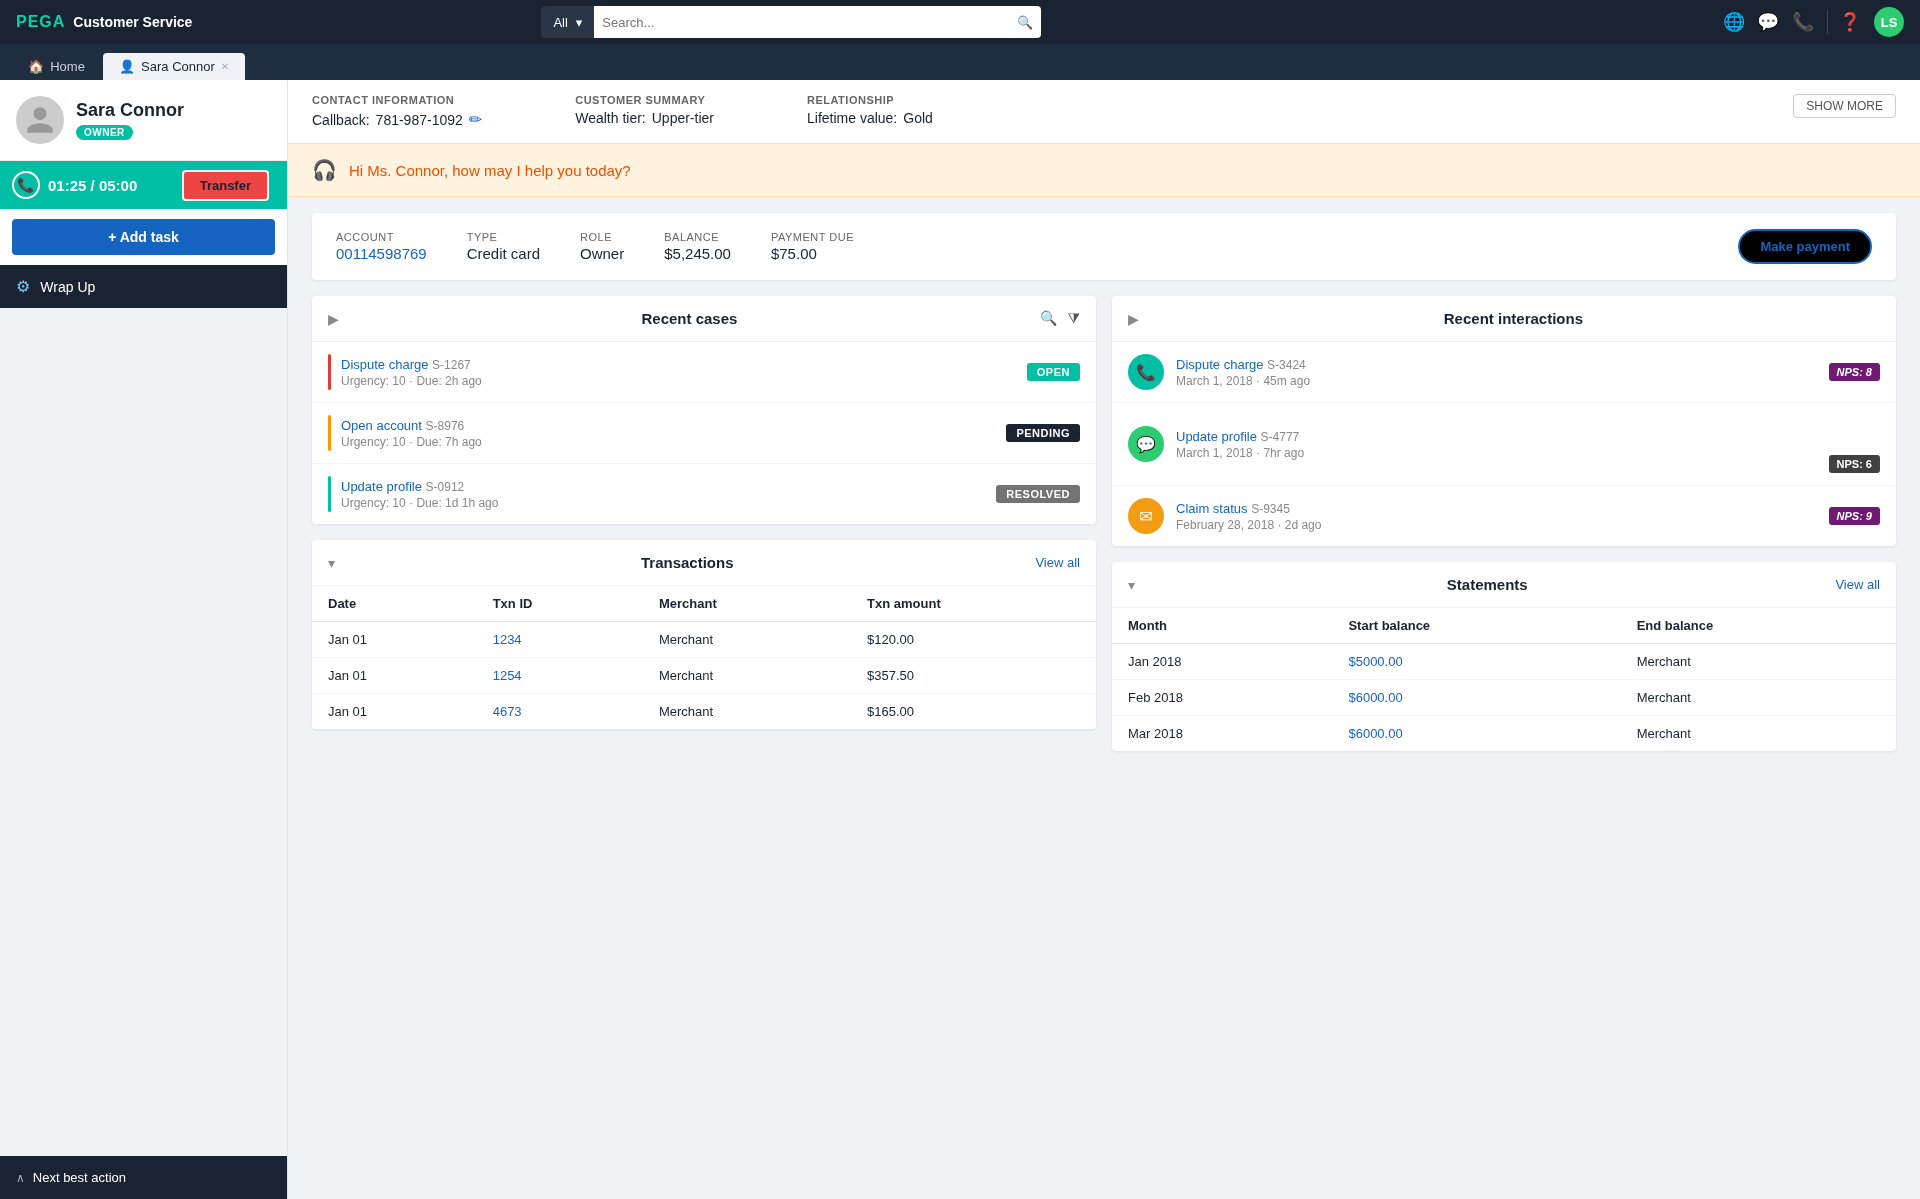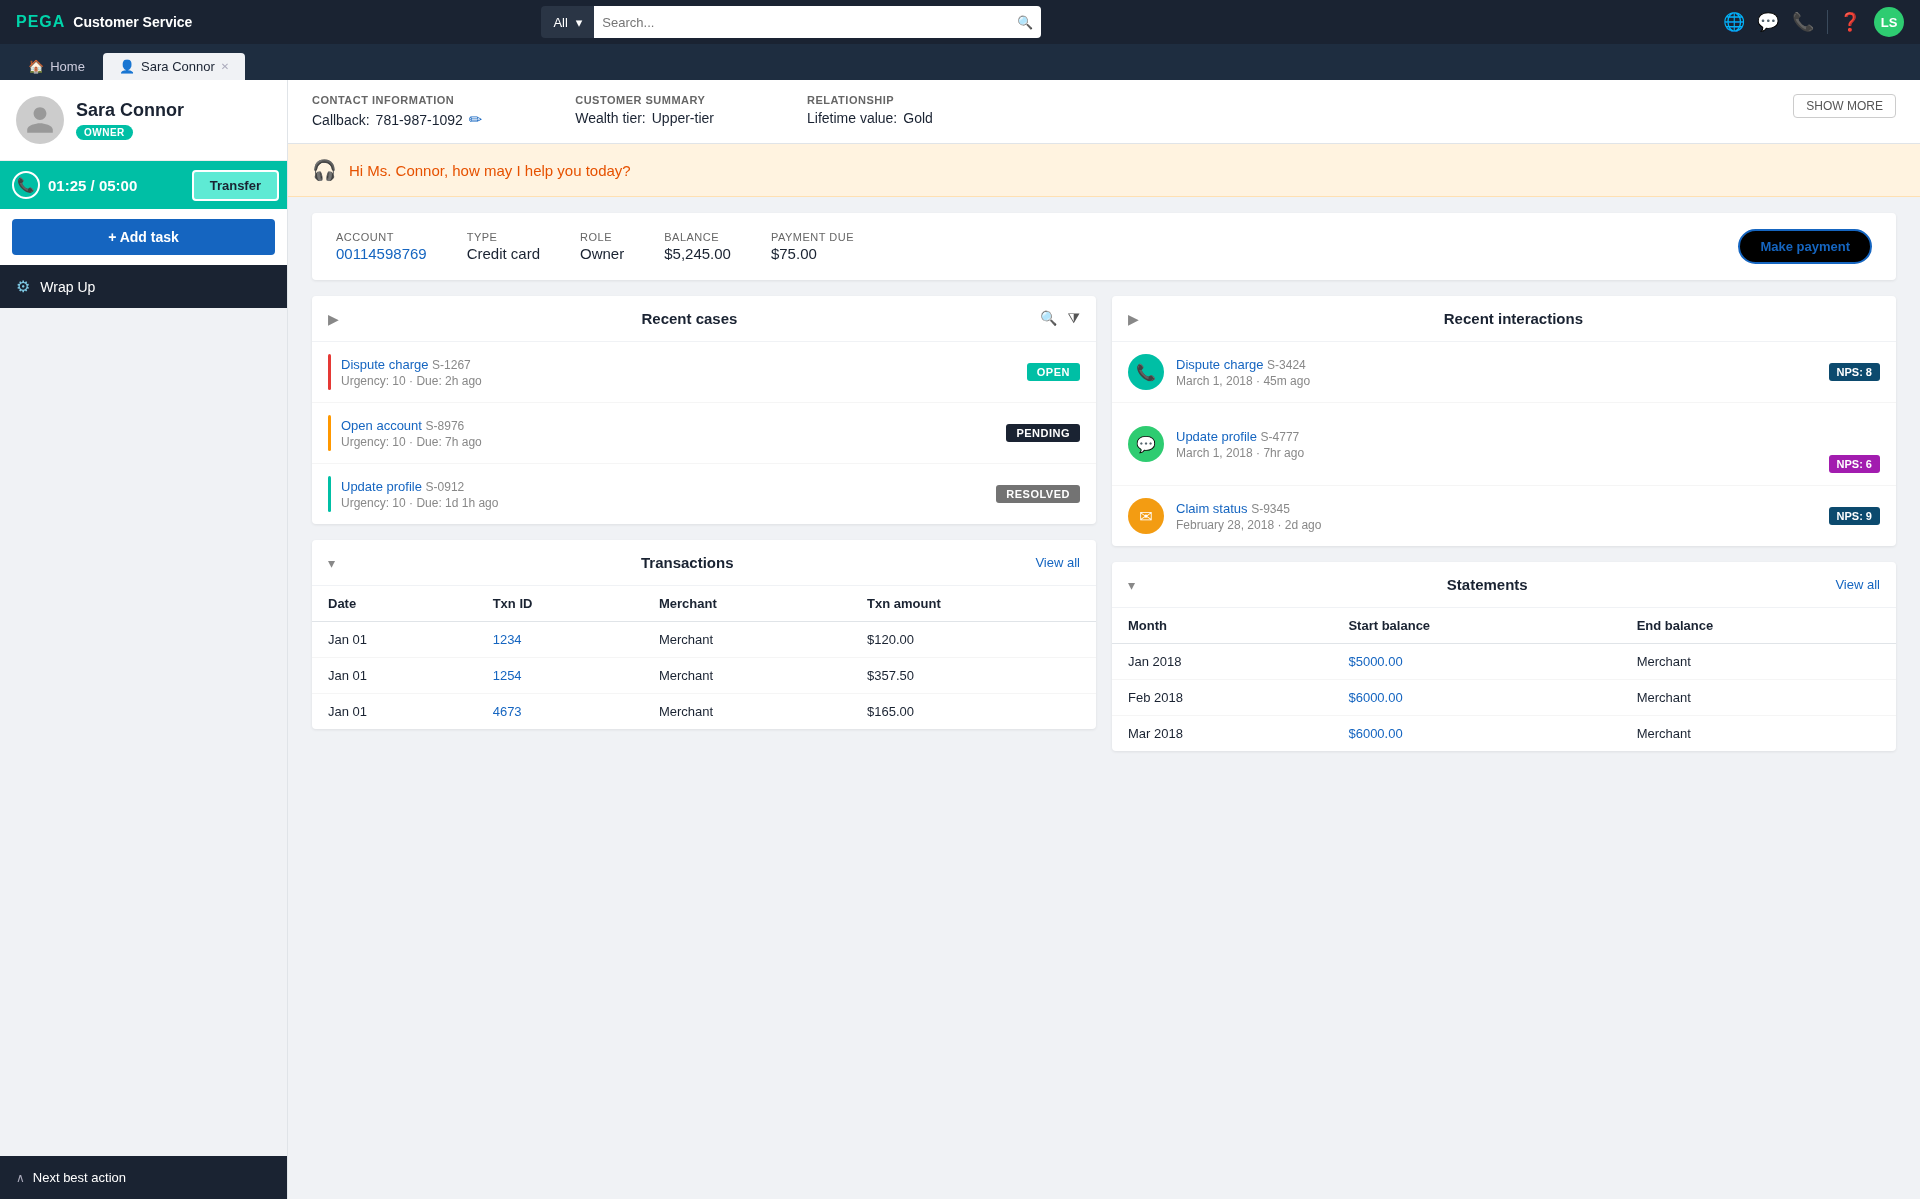--- a/index.html
+++ b/index.html
@@ -57,21 +57,21 @@
     .customer-header { padding: 16px; display: flex; align-items: center; gap: 12px; border-bottom: 1px solid #eee; }
     .customer-avatar { width: 48px; height: 48px; border-radius: 50%; background: #ccc; display: flex; align-items: center; justify-content: center; }
     .customer-avatar svg { width: 32px; height: 32px; fill: #999; }
     .customer-name { font-size: 18px; font-weight: 600; color: #1a2332; }
     .owner-badge { background: #00bfa5; color: white; font-size: 10px; font-weight: 700; padding: 2px 8px; border-radius: 10px; margin-top: 4px; display: inline-block; letter-spacing: 0.5px; }
 
     .timer-bar { display: flex; align-items: center; background: #00bfa5; }
     .timer-display { display: flex; align-items: center; gap: 8px; padding: 10px 12px; flex: 1; }
     .timer-icon { width: 28px; height: 28px; border-radius: 50%; border: 2px solid white; display: flex; align-items: center; justify-content: center; color: white; font-size: 14px; }
     .timer-text { color: white; font-weight: 700; font-size: 15px; }
-    .transfer-btn { margin: 6px 8px; padding: 6px 16px; background: #5eead4; color: #1a2332; border: 2px solid white; border-radius: 4px; font-weight: 700; font-size: 13px; cursor: pointer; }
+    .transfer-btn { margin: 6px 18px; padding: 6px 16px; background: #ef4444; color: #1a2332; border: 2px solid white; border-radius: 4px; font-weight: 700; font-size: 13px; cursor: pointer; }
 
     .add-task-btn { margin: 10px 12px; padding: 10px; background: #1565c0; color: white; border: none; border-radius: 4px; font-size: 14px; font-weight: 600; cursor: pointer; display: flex; align-items: center; justify-content: center; gap: 6px; }
 
     .wrap-up-row { background: #1a2332; padding: 12px 16px; display: flex; align-items: center; gap: 10px; cursor: pointer; }
     .wrap-up-icon { color: #7ec8e3; font-size: 16px; }
     .wrap-up-text { color: white; font-size: 14px; font-weight: 500; }
 
     .sidebar-bottom { background: #1a2332; padding: 14px 16px; margin-top: auto; display: flex; align-items: center; gap: 8px; cursor: pointer; }
     .sidebar-bottom-text { color: white; font-size: 13px; }
     .sidebar-chevron { color: #aab; font-size: 12px; }
@@ -138,22 +138,22 @@
     .interaction-item:last-child { border-bottom: none; }
     .interaction-icon { width: 36px; height: 36px; border-radius: 50%; display: flex; align-items: center; justify-content: center; flex-shrink: 0; font-size: 16px; }
     .interaction-icon.phone { background: #00bfa5; color: white; }
     .interaction-icon.chat { background: #2ecc71; color: white; }
     .interaction-icon.email { background: #f39c12; color: white; }
     .interaction-info { flex: 1; }
     .interaction-name { color: #1565c0; font-size: 13px; font-weight: 500; cursor: pointer; }
     .interaction-id { color: #888; font-size: 12px; }
     .interaction-date { color: #888; font-size: 12px; margin-top: 2px; }
     .nps-badge { padding: 3px 8px; border-radius: 3px; font-size: 11px; font-weight: 700; color: white; }
-    .nps-green { background: #0c4a6e; }
-    .nps-yellow { background: #a21caf; margin-top: 40px; }
+    .nps-green { background: #701a75; font-style: italic; }
+    .nps-yellow { background: #404040; margin-top: 40px; }
 
     
     .transactions-panel { background: white; border-radius: 4px; box-shadow: 0 1px 3px rgba(0,0,0,0.08); margin-bottom: 16px; }
     .panel-header-with-link { padding: 14px 16px; display: flex; align-items: center; gap: 8px; border-bottom: 1px solid #f0f2f5; }
     .view-all-link { color: #1565c0; font-size: 13px; cursor: pointer; margin-left: auto; }
     table { width: 100%; border-collapse: collapse; }
     th { text-align: left; padding: 10px 16px; font-size: 13px; font-weight: 700; color: #1a2332; border-bottom: 1px solid #e0e4e8; }
     td { padding: 10px 16px; font-size: 13px; color: #1a2332; border-bottom: 1px solid #f5f5f5; }
     td:last-child { border-bottom: 1px solid #f5f5f5; }
     tr:last-child td { border-bottom: none; }

